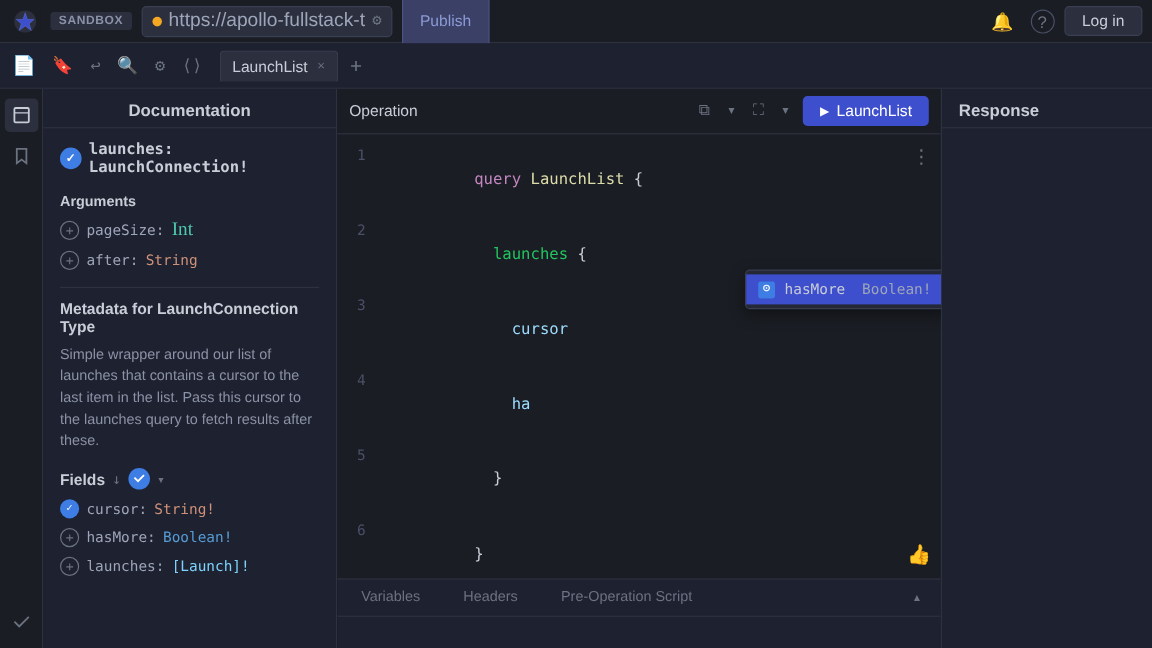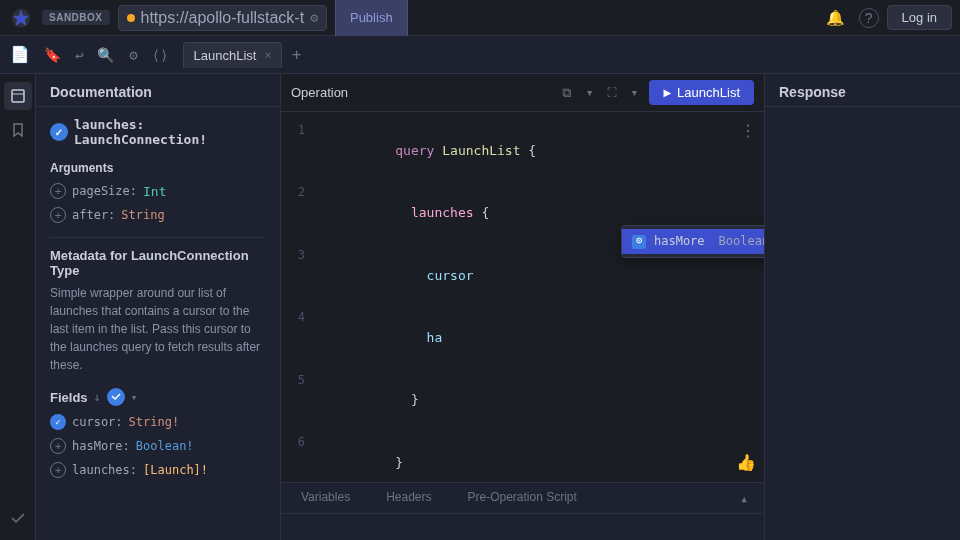--- a/index.html
+++ b/index.html
@@ -199,20 +199,21 @@
       overflow: hidden;
       flex-shrink: 0;
     }
     .left-panel-header {
       padding: 10px 14px 6px;
       font-family: sans-serif;
       font-size: 14px;
       font-weight: 600;
       color: #c9cdd7;
       border-bottom: 1px solid #2e3140;
+      text-align: center;
     }
     .left-panel-content {
       flex: 1;
       overflow-y: auto;
       padding: 10px 14px;
     }
     .doc-section-title {
       font-family: sans-serif;
       font-size: 13px;
       font-weight: 600;
@@ -263,22 +264,23 @@
       justify-content: center;
       color: #6b7280;
       font-size: 11px;
       flex-shrink: 0;
     }
     .arg-name {
       font-size: 12px;
       color: #9da5b8;
     }
     .arg-type {
-      font-size: 13px;
+      font-size: 16px;
       color: #4ec9b0;
+      font-family: Liberation Serif, serif;
     }
     .arg-type-str {
       font-size: 12px;
       color: #ce9178;
     }
 
     .meta-section {
       margin-top: 14px;
       padding-top: 10px;
       border-top: 1px solid #2e3140;
@@ -342,21 +344,21 @@
       display: flex;
       align-items: center;
       justify-content: center;
       color: white;
       font-size: 9px;
       flex-shrink: 0;
     }
     .field-name { font-size: 12px; color: #9da5b8; }
     .field-type-str { font-size: 12px; color: #ce9178; }
     .field-type-bool { font-size: 12px; color: #569cd6; }
-    .field-type-launch { font-size: 12px; color: #fdba74; }
+    .field-type-launch { font-size: 12px; color: #7dd3fc; }
 
     
     .center-panel {
       flex: 1;
       display: flex;
       flex-direction: column;
       background: #1a1d23;
       overflow: hidden;
     }
     .center-topbar {
@@ -501,21 +503,21 @@
       font-size: 13px;
       padding: 7px 6px;
       cursor: pointer;
     }
     .bottom-panel-content {
       height: 26px;
     }
 
     
     .right-panel {
-      width: 196px;
+      width: 176px;
       background: #1e2130;
       border-left: 1px solid #2e3140;
       display: flex;
       flex-direction: column;
       flex-shrink: 0;
     }
     .right-panel-header {
       padding: 10px 14px 6px;
       font-family: sans-serif;
       font-size: 14px;
@@ -667,21 +669,21 @@
       <div class="code-line">
         <span class="line-num">1</span>
         <span class="line-content">
           <span class="kw">query</span> <span class="fn">LaunchList</span> <span class="brace">{</span>
         </span>
       </div>
 
       <div class="code-line">
         <span class="line-num">2</span>
         <span class="line-content">
-          <span style="color:#f9a8d4;">  launches </span><span class="brace">{</span>
+          <span style="color:#22c55e;">  launches </span><span class="brace">{</span>
         </span>
       </div>
 
       <div class="code-line">
         <span class="line-num">3</span>
         <span class="line-content">
           <span class="field-kw">    cursor</span>
         </span>
       </div>
 

